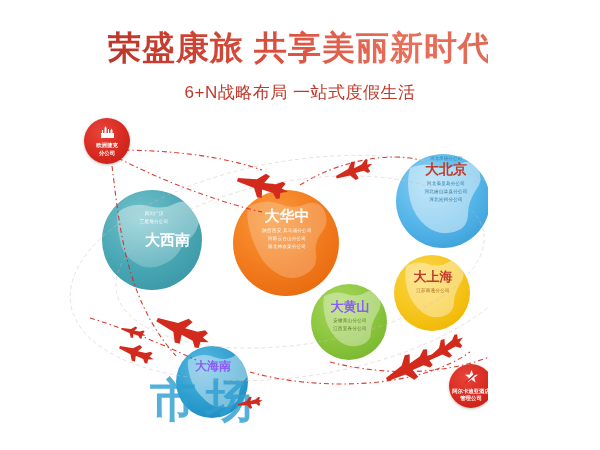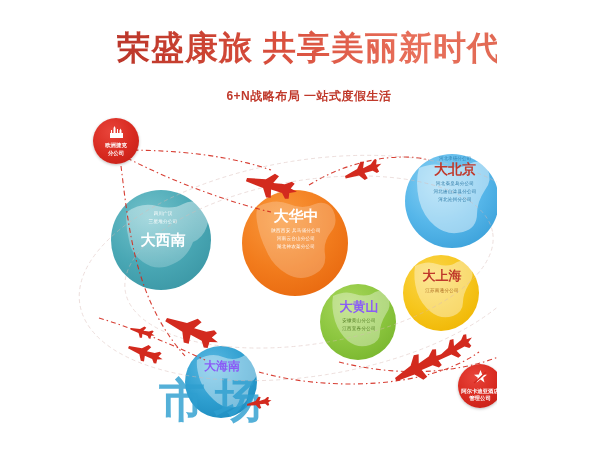--- a/index.html
+++ b/index.html
@@ -3,33 +3,33 @@
 <meta charset="utf-8">
 <style>
   html,body{margin:0;padding:0;}
   body{
     width:600px;height:450px;
     background:#ffffff;
     font-family:"Liberation Sans","DejaVu Sans",sans-serif;
     overflow:hidden;
     position:relative;
   }
-  #stage{position:absolute;left:9px;top:0;width:488px;height:450px;overflow:hidden;}
+  #stage{position:absolute;left:0;top:0;width:488px;height:450px;overflow:hidden;}
 
   
   .title-wrap{position:absolute;left:0;top:30px;width:600px;text-align:center;}
   .main-title{
     font-size:33px;font-weight:bold;letter-spacing:1px;
     background:linear-gradient(90deg,#a52a2a 0%,#c0392b 22%,#d94f3d 45%,#e8705b 68%,#d8604a 100%);
     -webkit-background-clip:text;background-clip:text;
     -webkit-text-fill-color:transparent;color:#c0392b;
     line-height:1.1;white-space:nowrap;
   }
   .sub-title{
-    margin-top:22px;font-size:12px;font-weight:bold;color:#c0392b;
+    margin-top:15px;font-size:17px;font-weight:normal;color:#c0392b;
     letter-spacing:0.5px;white-space:nowrap;
   }
 
   
   .watermark{
     position:absolute;left:150px;top:370px;
     font-size:46px;font-weight:bold;color:#2f9fd0;opacity:.82;
     letter-spacing:10px;white-space:nowrap;z-index:2;
   }
 
@@ -46,21 +46,21 @@
     font-size:4.6px;white-space:nowrap;line-height:1.75;
     letter-spacing:.2px;
   }
 
   
   .r-beijing .rname{color:#c0392b;font-size:14px;}
   .r-beijing .ritem{color:#1f6f9e;}
   .r-beijing .hdr{font-size:4.6px;color:#2b7fb0;white-space:nowrap;line-height:1.6;}
   .r-huazhong .rname{color:#ffffff;font-size:15px;}
   .r-huazhong .ritem{color:#ffffff;}
-  .r-xinan .rname{color:#ffffff;font-size:15px;}
+  .r-xinan .rname{color:#ffffff;font-size:15px;text-align:right;}
   .r-xinan .ritem{color:#ffffff;}
   .r-shanghai .rname{color:#c0392b;font-size:13px;}
   .r-shanghai .ritem{color:#a8651b;}
   .r-huangshan .rname{color:#8b5cf6;font-size:13px;}
   .r-huangshan .ritem{color:#4e7a1f;}
   .r-hainan .rname{color:#8b5cf6;font-size:12px;}
 
   
   .badge{
     position:absolute;border-radius:50%;
@@ -217,21 +217,21 @@
   </div>
 
   <div class="region r-xinan" style="left:118px;top:206px;width:72px;">
     <div class="rlist" style="margin-bottom:6px;">
       <div class="ritem">四川广汉</div>
       <div class="ritem">三星堆分公司</div>
     </div>
     <div class="rname">大西南</div>
   </div>
 
-  <div class="region r-shanghai" style="left:398px;top:270px;width:70px;font-family:Liberation Mono, monospace;">
+  <div class="region r-shanghai" style="left:398px;top:270px;width:70px;">
     <div class="rname">大上海</div>
     <div class="rlist">
       <div class="ritem">江苏南通分公司</div>
     </div>
   </div>
 
   <div class="region r-huangshan" style="left:316px;top:300px;width:68px;">
     <div class="rname">大黄山</div>
     <div class="rlist">
       <div class="ritem">安徽黄山分公司</div>

